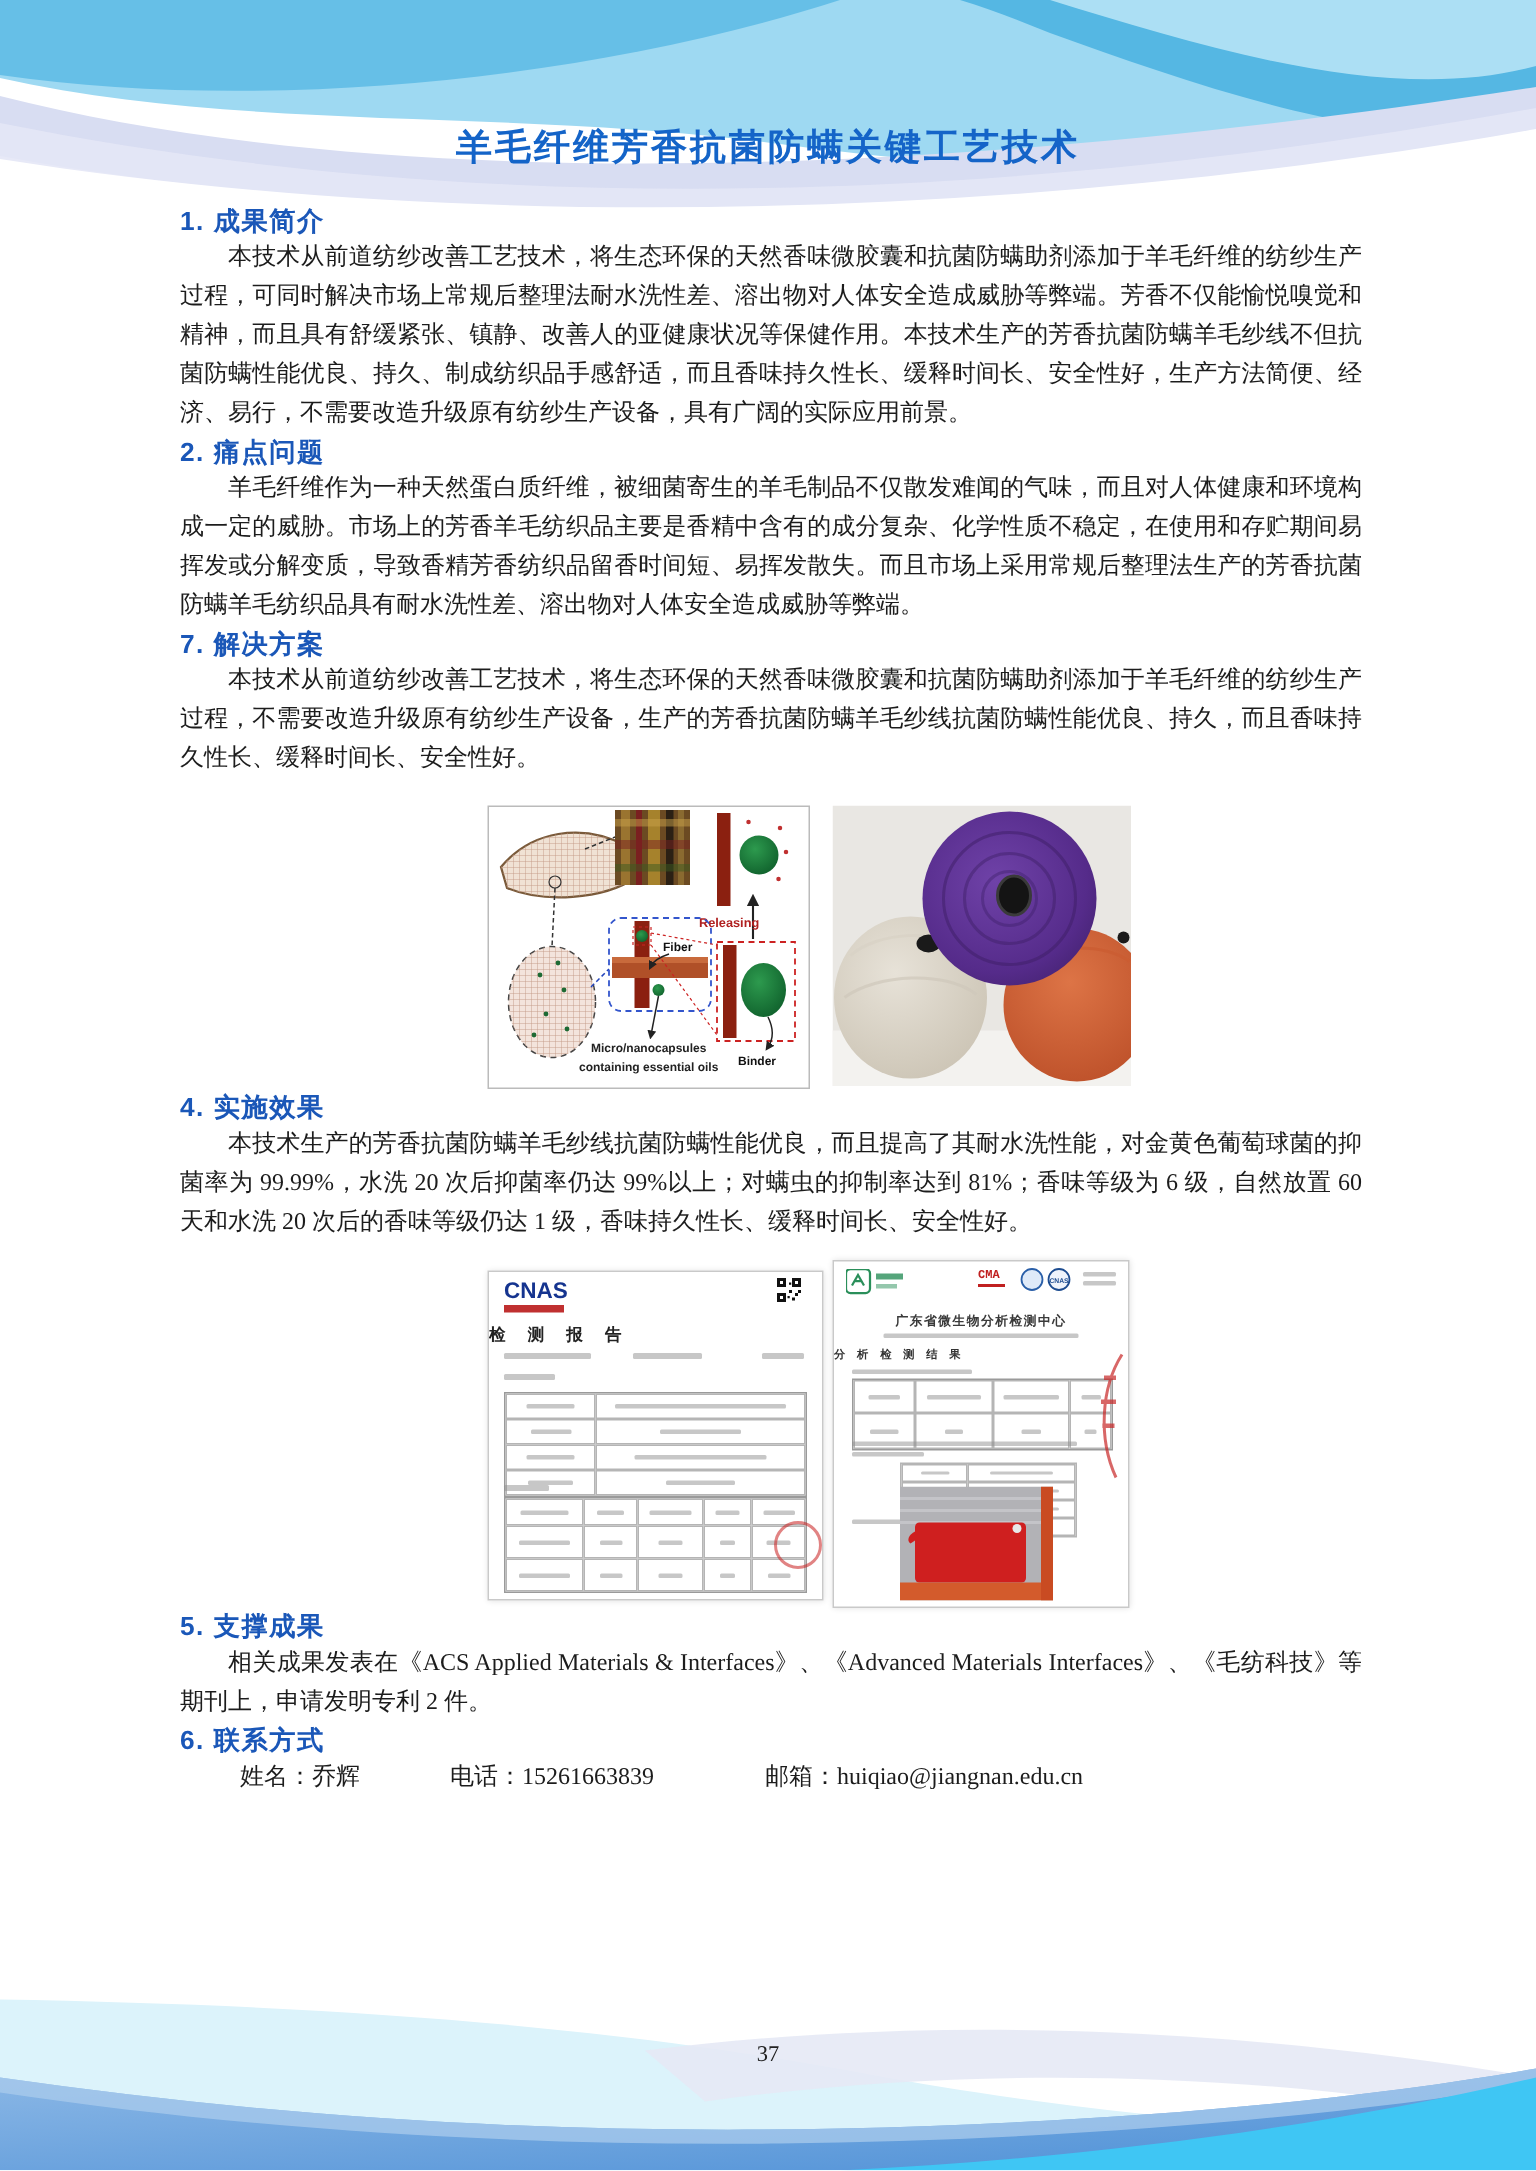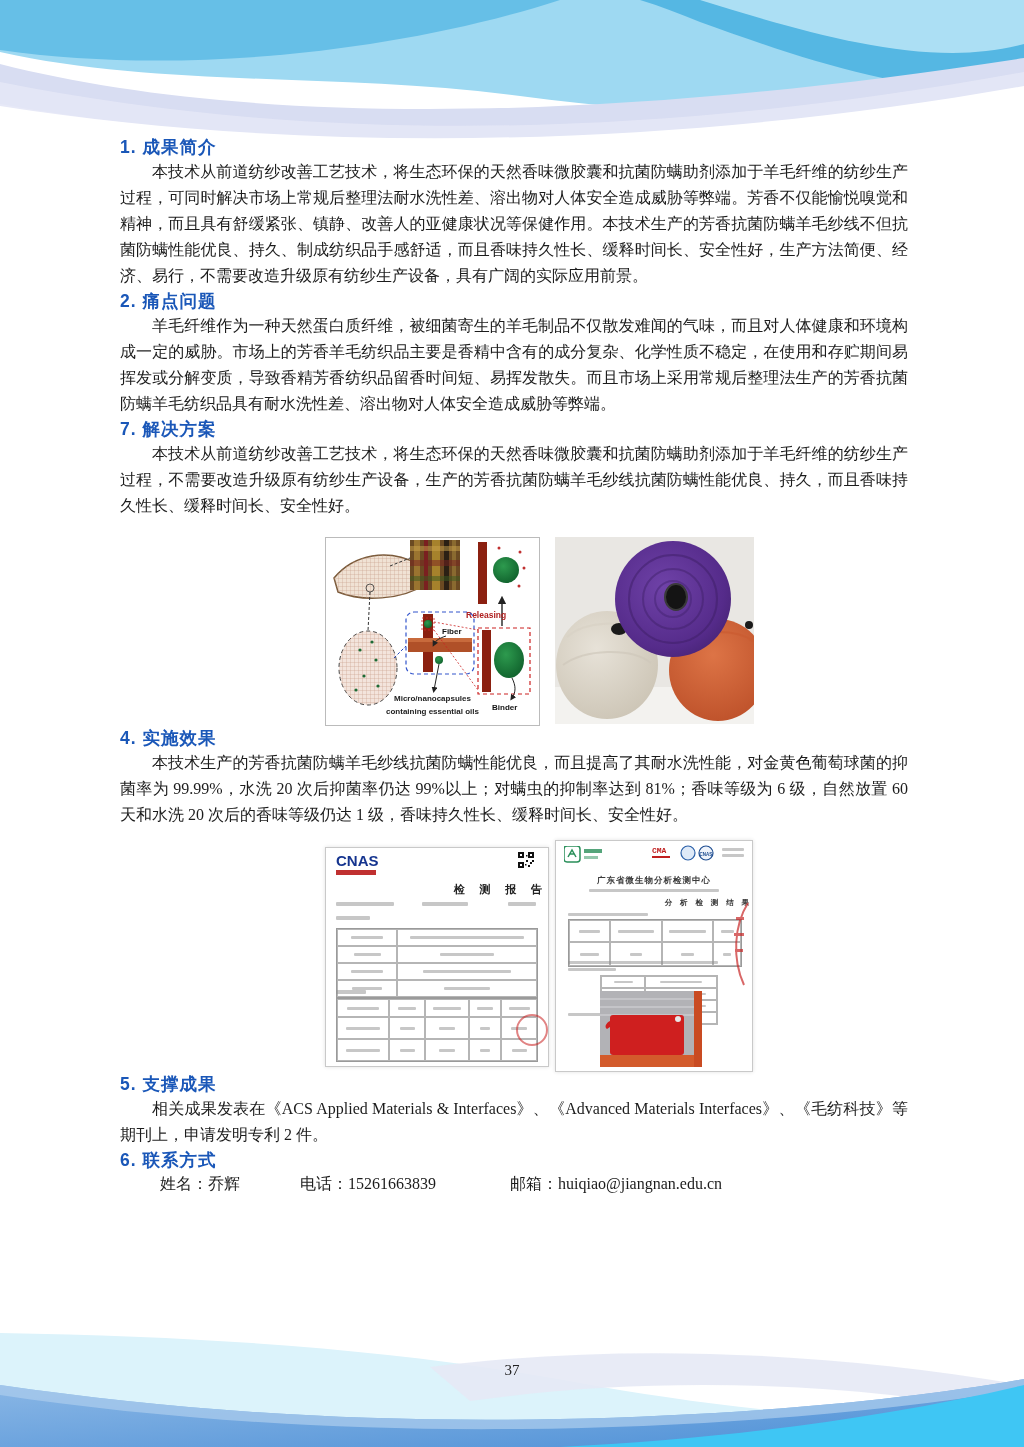--- a/index.html
+++ b/index.html
@@ -30,28 +30,28 @@
   .gap1{margin-left:60px;} .gap2{margin-left:74px;}
   .pagenum{position:absolute;top:1362px;left:0;width:100%;text-align:center;
         font-size:15px;color:#222;z-index:5;}
   
   .report{position:relative;background:#fff;border:1px solid #c9c9c9;
         box-shadow:0 0 4px rgba(0,0,0,.12);overflow:hidden;}
   .bline{background:#8f8f8f;opacity:.5;height:4px;border-radius:1px;}
   .bline.sm{height:3px;}
   .rtable{position:absolute;display:grid;border:1px solid #9a9a9a;}
   .rtable .cell{border:1px solid #b5b5b5;display:flex;align-items:center;justify-content:center;padding:2px;}
-  .icas-title{position:absolute;top:34px;left:0;width:100%;text-align:right;
+  .icas-title{position:absolute;top:34px;left:0;width:100%;text-align:left;
         font-size:11px;font-weight:bold;letter-spacing:6px;color:#222;}
   .icas-logo{position:absolute;top:5px;left:10px;font-family:"Liberation Sans",sans-serif;
         font-weight:bold;font-size:15px;color:#15348f;line-height:1;}
   .icas-logo .underbar{margin-top:2px;height:5px;width:40px;background:#c03030;}
   .gd-name{position:absolute;top:34px;left:0;width:100%;text-align:center;
         font-size:8.5px;color:#3a3a3a;font-weight:bold;letter-spacing:1px;}
-  .gd-sub{position:absolute;top:57px;left:0;width:100%;text-align:right;
+  .gd-sub{position:absolute;top:57px;left:0;width:100%;text-align:left;
         font-size:7.5px;color:#333;font-weight:bold;letter-spacing:3px;}
   .cma{font-family:Liberation Mono, monospace;font-weight:bold;color:#c02020;font-size:8px;}
   .seal{position:absolute;border:2px solid rgba(200,30,30,.55);border-radius:50%;}
   .diagram-label{font-family:"Liberation Sans",sans-serif;}
 </style>
 </head>
 <body>
 
 <div class="page">
 
@@ -72,20 +72,21 @@
         <stop offset="1" stop-color="#4c8fd6"></stop>
       </linearGradient>
     </defs>
     <path d="M0,6 C240,10 420,26 580,56 C700,78 850,96 1024,96 V120 H0 Z" fill="#dcf3fb"></path>
     <path d="M430,40 C620,16 820,24 1024,58 V88 C840,52 640,50 470,74 Z" fill="#e6e9f5" opacity="0.9"></path>
     <path d="M0,58 C180,84 360,96 560,92 C740,88 900,74 1024,52 V120 H0 Z" fill="url(#fgrad)"></path>
     <path d="M0,58 C180,84 360,96 560,92 C740,88 900,74 1024,52 V62 C880,86 700,100 520,102 C340,104 160,92 0,68 Z" fill="#a9cbec" opacity="0.75"></path>
     <path d="M560,120 C720,112 880,92 1024,58 V120 Z" fill="#3fc6f4"></path>
   </svg>
 
+  <div class="doc-title">羊毛纤维芳香抗菌防螨关键工艺技术</div>
 
   <div class="content">
 
     <h2 class="sec m-s1">1. 成果简介</h2>
     <p class="para m-p1">本技术从前道纺纱改善工艺技术，将生态环保的天然香味微胶囊和抗菌防螨助剂添加于羊毛纤维的纺纱生产过程，可同时解决市场上常规后整理法耐水洗性差、溶出物对人体安全造成威胁等弊端。芳香不仅能愉悦嗅觉和精神，而且具有舒缓紧张、镇静、改善人的亚健康状况等保健作用。本技术生产的芳香抗菌防螨羊毛纱线不但抗菌防螨性能优良、持久、制成纺织品手感舒适，而且香味持久性长、缓释时间长、安全性好，生产方法简便、经济、易行，不需要改造升级原有纺纱生产设备，具有广阔的实际应用前景。</p>
 
     <h2 class="sec m-s2">2. 痛点问题</h2>
     <p class="para m-p2">羊毛纤维作为一种天然蛋白质纤维，被细菌寄生的羊毛制品不仅散发难闻的气味，而且对人体健康和环境构成一定的威胁。市场上的芳香羊毛纺织品主要是香精中含有的成分复杂、化学性质不稳定，在使用和存贮期间易挥发或分解变质，导致香精芳香纺织品留香时间短、易挥发散失。而且市场上采用常规后整理法生产的芳香抗菌防螨羊毛纺织品具有耐水洗性差、溶出物对人体安全造成威胁等弊端。</p>
 
     <h2 class="sec m-s3">7. 解决方案</h2>

